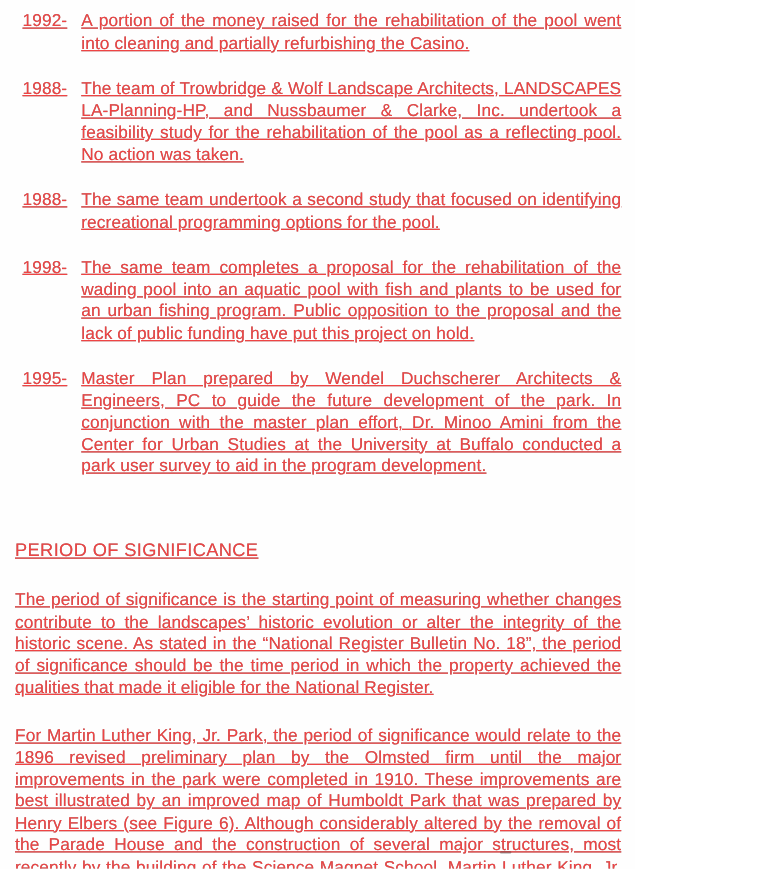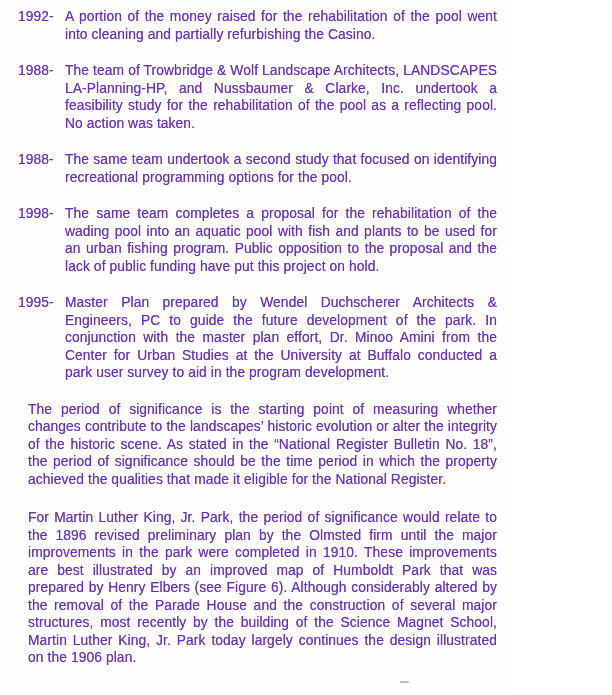--- a/index.html
+++ b/index.html
@@ -6,28 +6,29 @@
     margin: 0;
     padding: 0;
     background: #ffffff;
   }
   .page {
     position: relative;
     width: 508px;
     height: 695px;
     box-sizing: border-box;
     background: #fefefe;
-    color: #6d28d9;
+    color: #ef4444;
     font-family: "Liberation Sans", sans-serif;
     font-size: 13.8px;
     line-height: 17.5px;
     letter-spacing: 0.1px;
     padding: 8px 11px 0 12px;
     overflow: hidden;
     text-shadow: 0 0 0.4px rgba(0,0,0,0.45);
+    text-decoration: underline;
   }
   .timeline {
     width: 100%;
   }
   .entry {
     display: flex;
     align-items: flex-start;
     margin-bottom: 19px;
   }
   .year {
@@ -40,21 +41,21 @@
     flex: 1 1 auto;
     text-align: justify;
   }
   .heading {
     margin: 51px 0 21px 0;
     font-size: 14.6px;
     font-weight: 400;
     letter-spacing: 0.3px;
   }
   .para {
-    margin: 0 0 21px 16px;
+    margin: 0 0 21px 0;
     text-align: justify;
   }
   .artifact {
     position: absolute;
     left: 400px;
     top: 681px;
     width: 9px;
     height: 2px;
     background: rgba(0,0,0,0.25);
     border-radius: 1px;
@@ -87,20 +88,21 @@
       <div class="entry-text">The same team completes a proposal for the rehabilitation of the wading pool into an aquatic pool with fish and plants to be used for an urban fishing program. Public opposition to the proposal and the lack of public funding have put this project on hold.</div>
     </div>
 
     <div class="entry">
       <div class="year">1995-</div>
       <div class="entry-text">Master Plan prepared by Wendel Duchscherer Architects &amp; Engineers, PC to guide the future development of the park. In conjunction with the master plan effort, Dr. Minoo Amini from the Center for Urban Studies at the University at Buffalo conducted a park user survey to aid in the program development.</div>
     </div>
 
   </div>
 
+  <h2 class="heading">PERIOD OF SIGNIFICANCE</h2>
 
   <p class="para">The period of significance is the starting point of measuring whether changes contribute to the landscapes’ historic evolution or alter the integrity of the historic scene. As stated in the “National Register Bulletin No. 18”, the period of significance should be the time period in which the property achieved the qualities that made it eligible for the National Register.</p>
 
   <p class="para">For Martin Luther King, Jr. Park, the period of significance would relate to the 1896 revised preliminary plan by the Olmsted firm until the major improvements in the park were completed in 1910. These improvements are best illustrated by an improved map of Humboldt Park that was prepared by Henry Elbers (see Figure 6).  Although considerably altered by the removal of the Parade House and the construction of several major structures, most recently by the building of the Science Magnet School, Martin Luther King, Jr. Park today largely continues the design illustrated on the 1906 plan.</p>
 
   <div class="artifact"></div>
 
 </div>
 
 </body></html>

